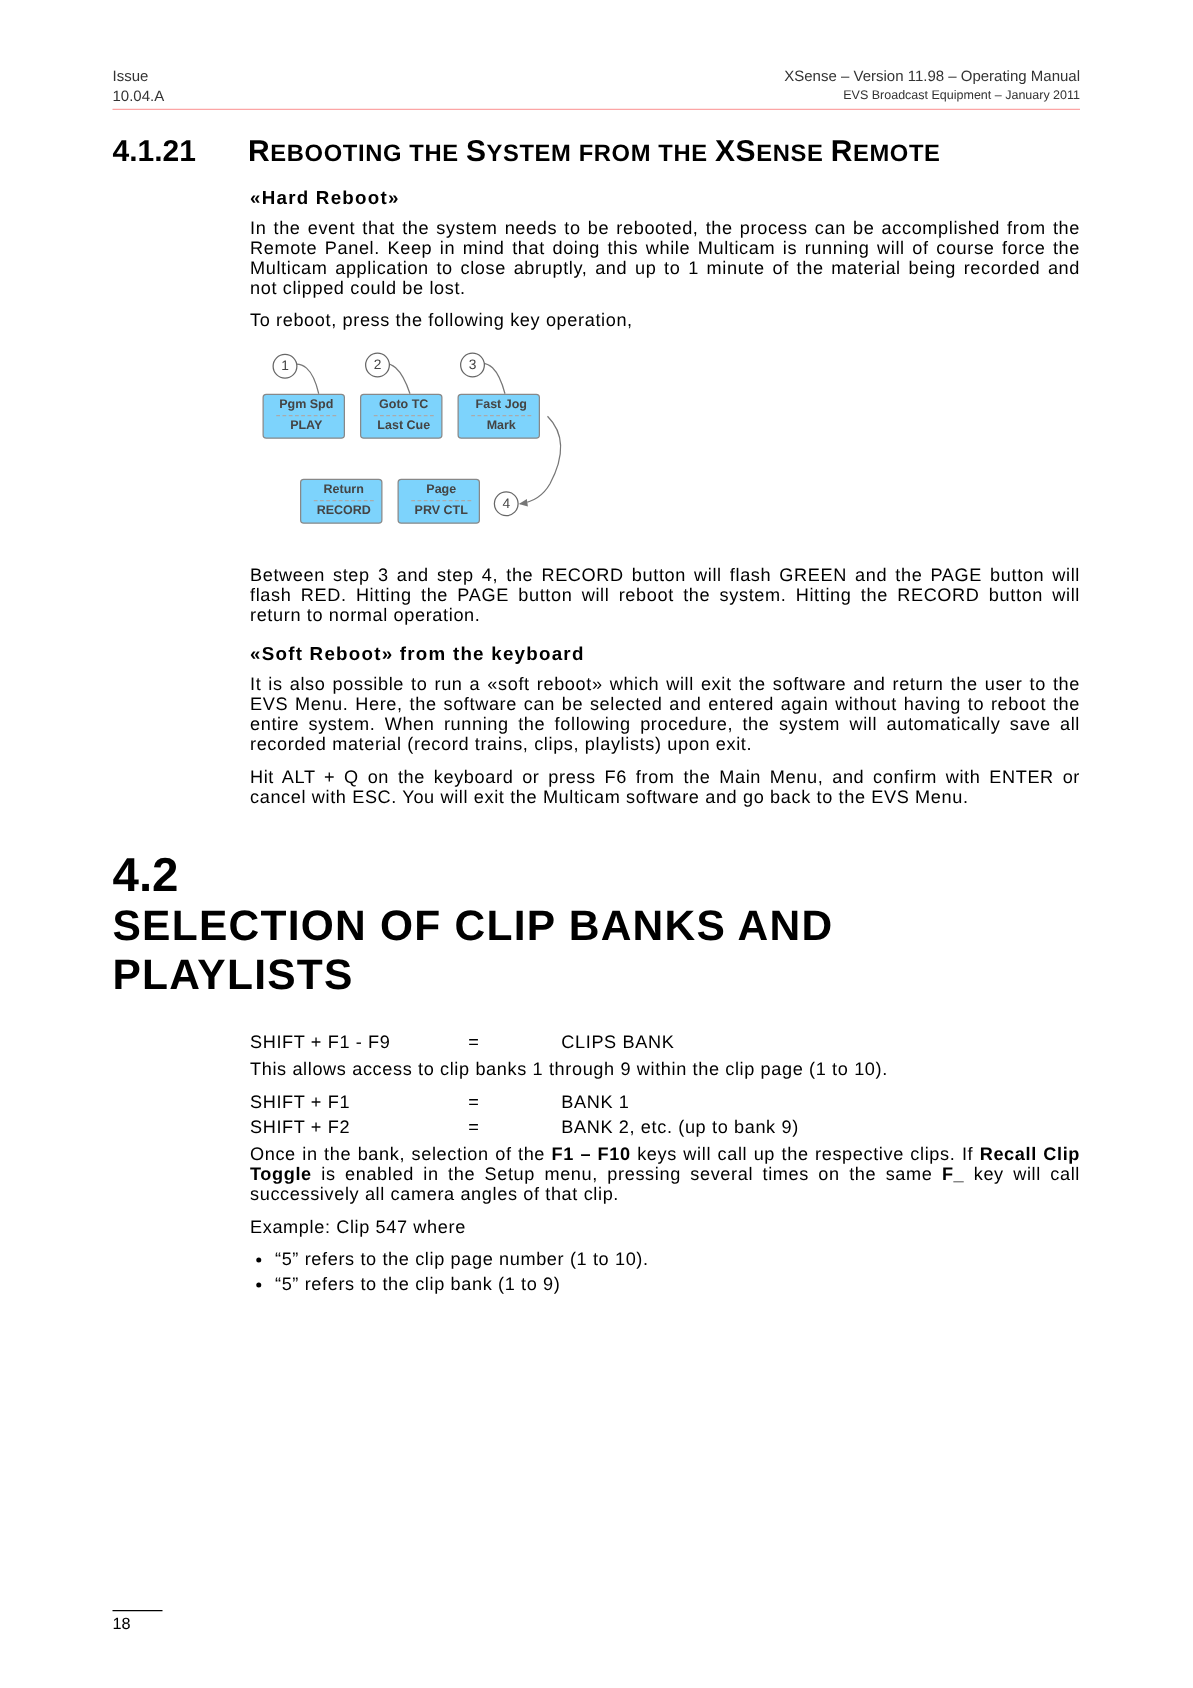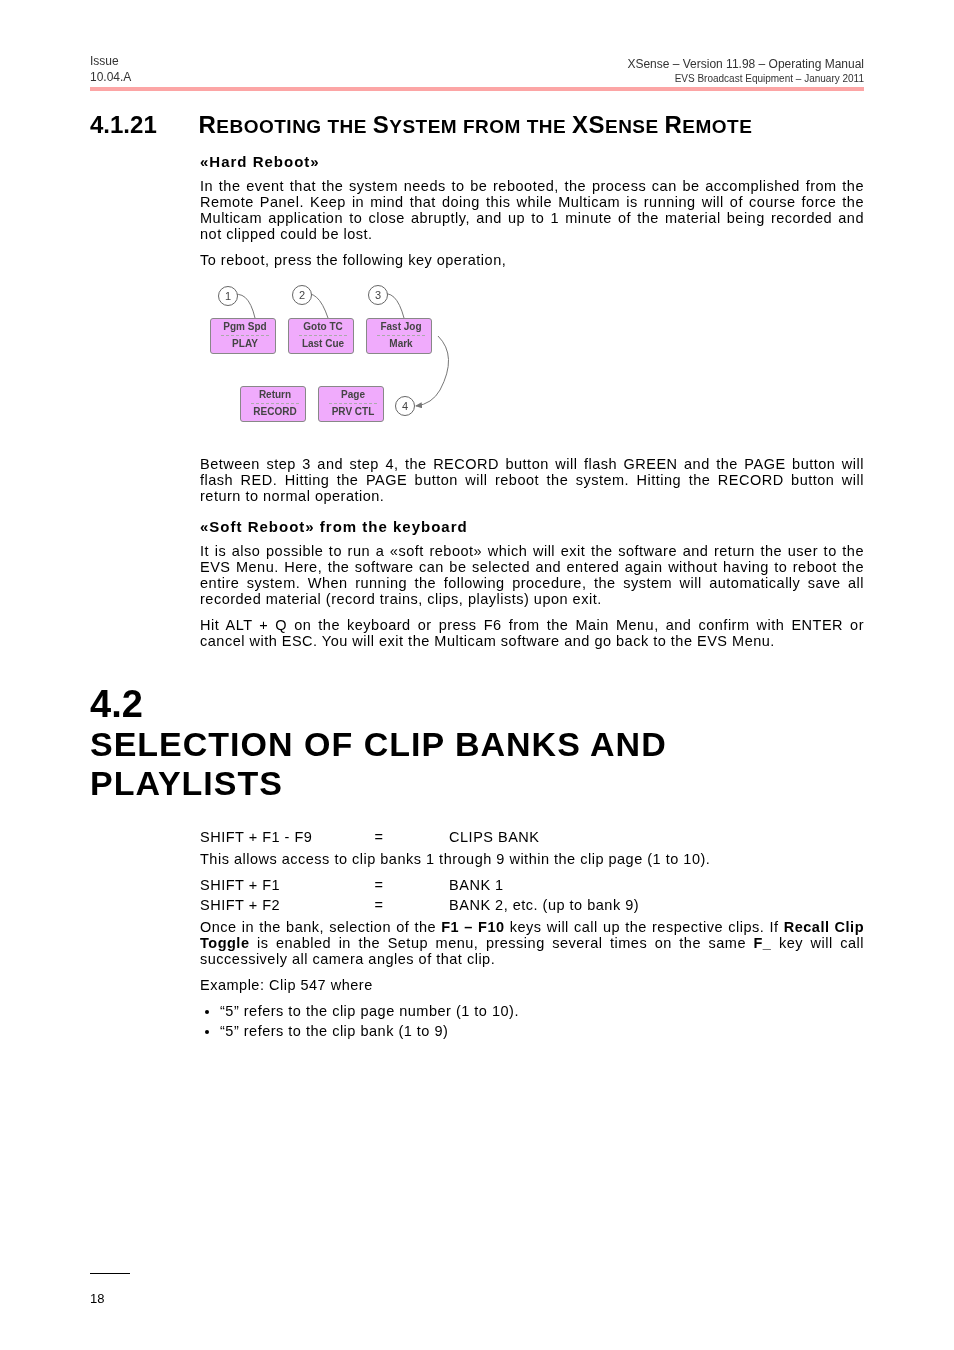--- a/index.html
+++ b/index.html
@@ -18,24 +18,23 @@
     box-sizing: border-box;
     width: 100%;
     height: 100%;
     position: relative;
   }
   .hdr {
     display: flex;
     justify-content: space-between;
     font-size: 12px;
     color: #333;
-    border-bottom: 4px solid #fca5a5;
+    border-bottom: 1px solid #fca5a5;
     padding-bottom: 2px;
     margin-bottom: 20px;
-    align-items: flex-end;
   }
   .hdr .left { text-align: left; line-height: 1.3; }
   .hdr .right { text-align: right; line-height: 1.3; }
   .hdr .sub { font-size: 10px; }
   .ind { margin-left: 110px; }
   .secnum {
     font-family: Arial, sans-serif;
     font-weight: bold;
     font-size: 24px;
     display: inline-block;
@@ -86,34 +85,34 @@
   ul.bul { list-style: disc; margin: 4px 0 4px 20px; padding: 0; }
   ul.bul li { font-size: 14.5px; letter-spacing: 0.5px; margin: 4px 0; }
   .pagenum {
     position: absolute;
     bottom: 44px;
     left: 90px;
     font-size: 13px;
     border-top: 1px solid #000;
     width: 40px;
     text-align: left;
-    padding-top: 17px;
+    padding-top: 2px;
   }
 
   
   .diagram { margin: 10px 0 18px 0; width: 280px; height: 160px; position: relative; }
   .dkey {
     position: absolute;
     border: 1px solid #888;
     border-radius: 3px;
     width: 66px;
     text-align: center;
     font-family: Arial, sans-serif;
     color: #555;
-    background: #f0abfc;
+    background: #7dd3fc;
     box-sizing: border-box;
     padding: 3px 0 4px 4px;
   }
   .dkey .t { font-size: 10px; font-weight: bold; color: #444; line-height:1; padding-bottom:2px; }
   .dkey .dash { border-top: 1px dashed #aaa; margin: 1px 6px; }
   .dkey .b { font-size: 10px; font-weight: bold; color: #444; line-height:1; padding-top:2px; }
   .circ {
     position: absolute;
     width: 18px; height: 18px;
     border: 1px solid #666;

